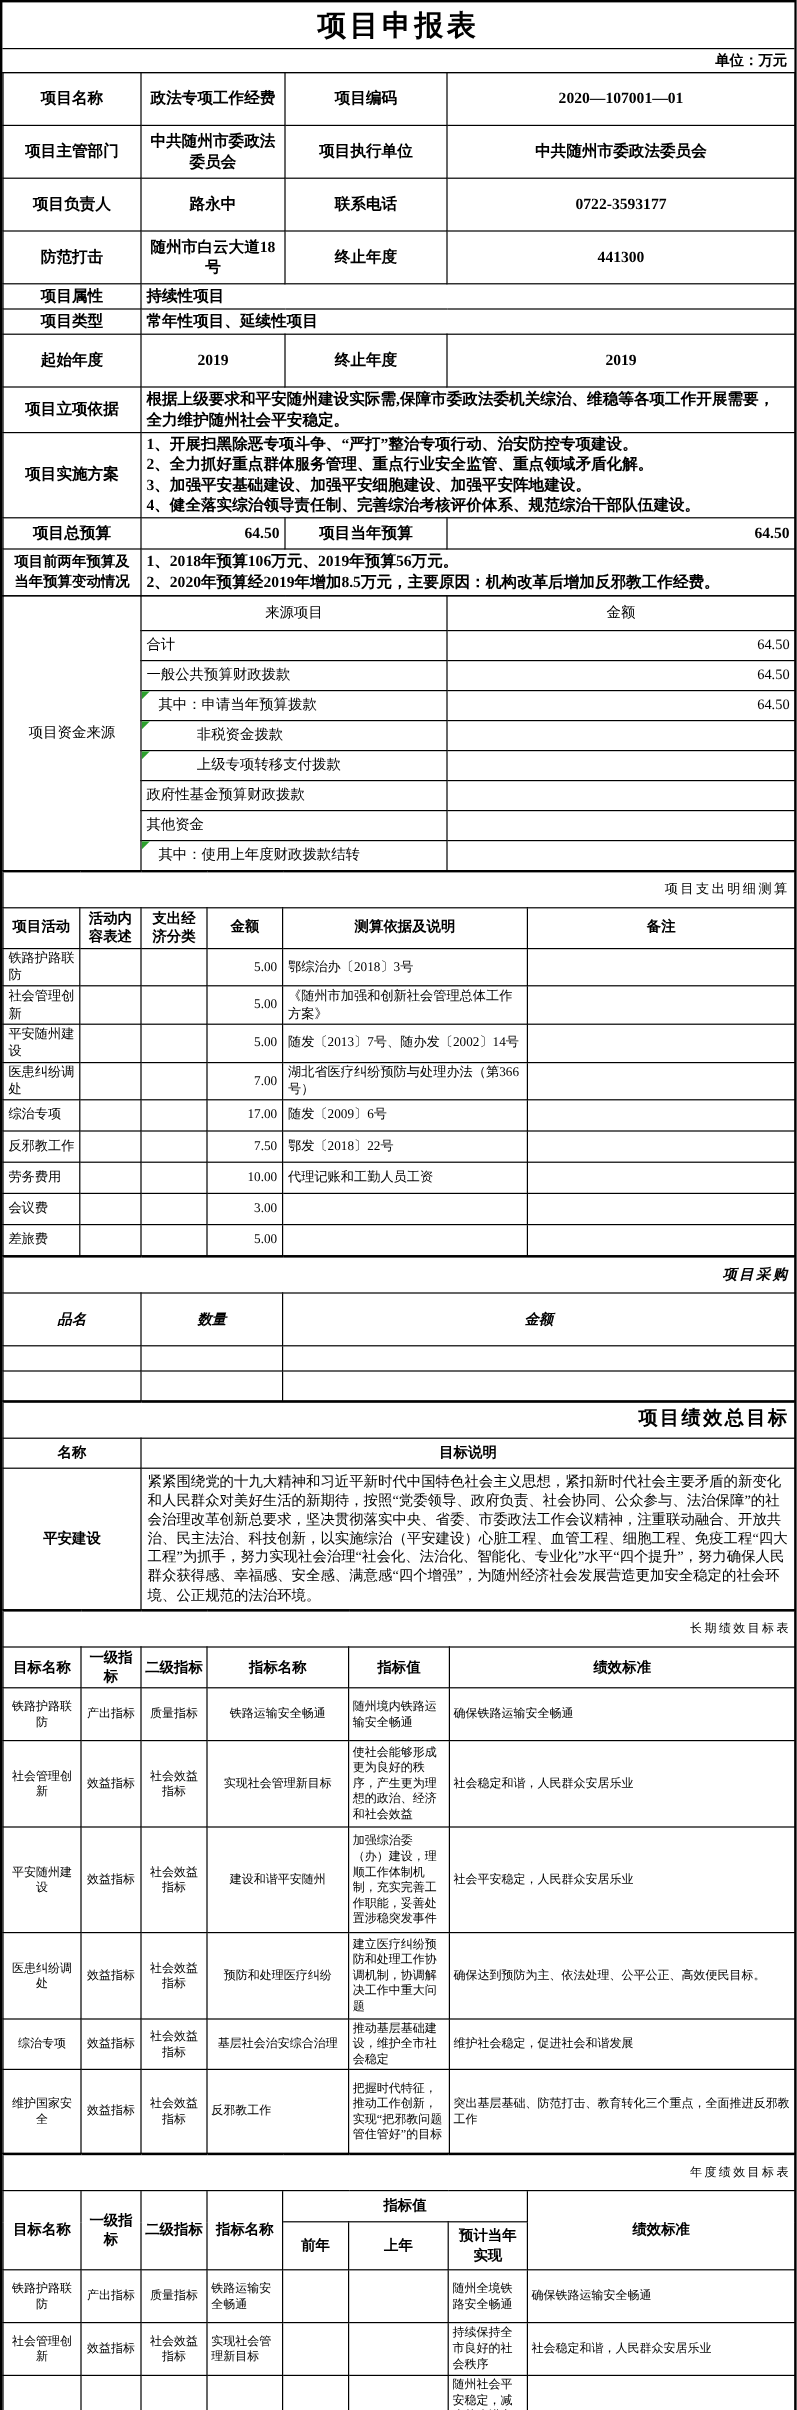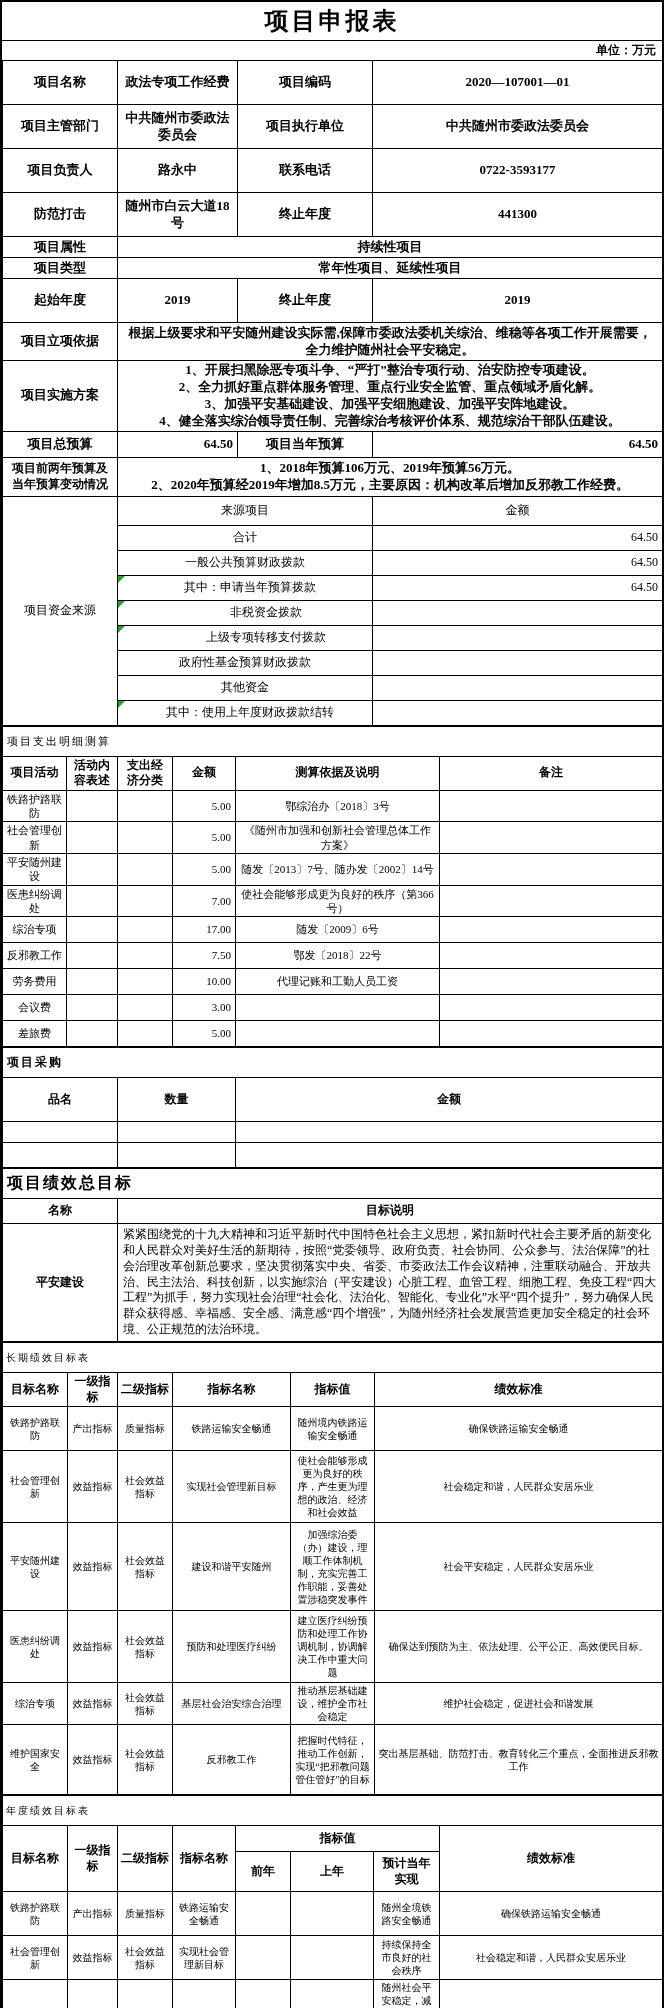--- a/index.html
+++ b/index.html
@@ -5,36 +5,36 @@
   html,body{margin:0;padding:0;background:#fff;}
   body{font-family:"Liberation Serif","DejaVu Serif",serif;color:#000;}
   .form{width:664px;box-sizing:border-box;border:2px solid #000;background:#fff;}
   .title-row{height:38px;display:flex;align-items:center;justify-content:center;
     font-size:24px;font-weight:bold;letter-spacing:3px;border-bottom:1px solid #000;}
   .unit-row{height:20px;display:flex;align-items:center;justify-content:flex-end;
     padding-right:6px;font-size:12px;font-weight:bold;border-bottom:1px solid #000;box-sizing:border-box;}
   table{width:100%;border-collapse:collapse;table-layout:fixed;margin-top:-1px;}
   td{border:1px solid #000;padding:1px 4px;font-size:12px;line-height:1.3;
     vertical-align:middle;overflow:hidden;word-break:break-all;}
-  .c{text-align:center;} .l{text-align:center;} .r{text-align:right;}
+  .c{text-align:center;} .l{text-align:left;} .r{text-align:right;}
   .b{font-weight:bold;}
-  .sec{border-top:2px solid #000;font-size:16px;font-weight:bold;text-align:left;
+  .sec{border-top:2px solid #000;font-size:16px;font-weight:bold;text-align:right;
     letter-spacing:2px;height:27px;}
   .basic td{font-size:13px;font-weight:bold;}
   .h27{height:44px;} .h21{height:21px;} .h38{height:38px;} .h58{height:58px;}
   .h26{height:26px;} .h39{height:39px;} .h29{height:29px;} .h25{height:25px;}
   .h33{height:33px;} .h24{height:24px;}
   .fund td{font-size:12px;font-weight:normal;}
   .ind1{padding-left:14px;} .ind2{padding-left:46px;}
   .rel{position:relative;}
   .mk{position:absolute;left:0;top:0;width:0;height:0;
     border-top:7px solid #2ca02c;border-right:7px solid transparent;}
   .exp td{font-size:11px;font-weight:normal;}
   .exp td.hd{font-size:12px;font-weight:bold;text-align:center;}
-  .proc td{font-size:12px;}
+  .proc td{font-size:12px;font-style:italic;}
   .goal-desc{font-size:12px;text-align:left;line-height:1.32;padding:3px 5px;}
   .perf td{font-size:10px;font-weight:normal;padding:1px 3px;}
   .perf td.hd{font-size:12px;font-weight:bold;text-align:center;}
   .lt-r1{height:44px;} .lt-r2{height:72px;} .lt-r3{height:88px;}
   .lt-r4{height:72px;} .lt-r5{height:40px;} .lt-r6{height:70px;}
   .an-h1{height:26px;} .an-h2{height:40px;}
   .an-r1{height:44px;} .an-r2{height:44px;} .an-r3{height:86px;}
   .an-r4{height:76px;}
 </style>
 </head>
@@ -210,21 +210,21 @@
           <td></td>
           <td class="r">5.00</td>
           <td class="l">随发〔2013〕7号、随办发〔2002〕14号</td>
           <td></td>
         </tr>
     <tr class="h26">
           <td class="l">医患纠纷调处</td>
           <td></td>
           <td></td>
           <td class="r">7.00</td>
-          <td class="l">使社会能够形成更为良好的秩序（第366号）</td>
+          <td class="l">湖北省医疗纠纷预防与处理办法（第366号）</td>
           <td></td>
         </tr>
     <tr class="h26">
           <td class="l">综治专项</td>
           <td></td>
           <td></td>
           <td class="r">17.00</td>
           <td class="l">随发〔2009〕6号</td>
           <td></td>
         </tr>

